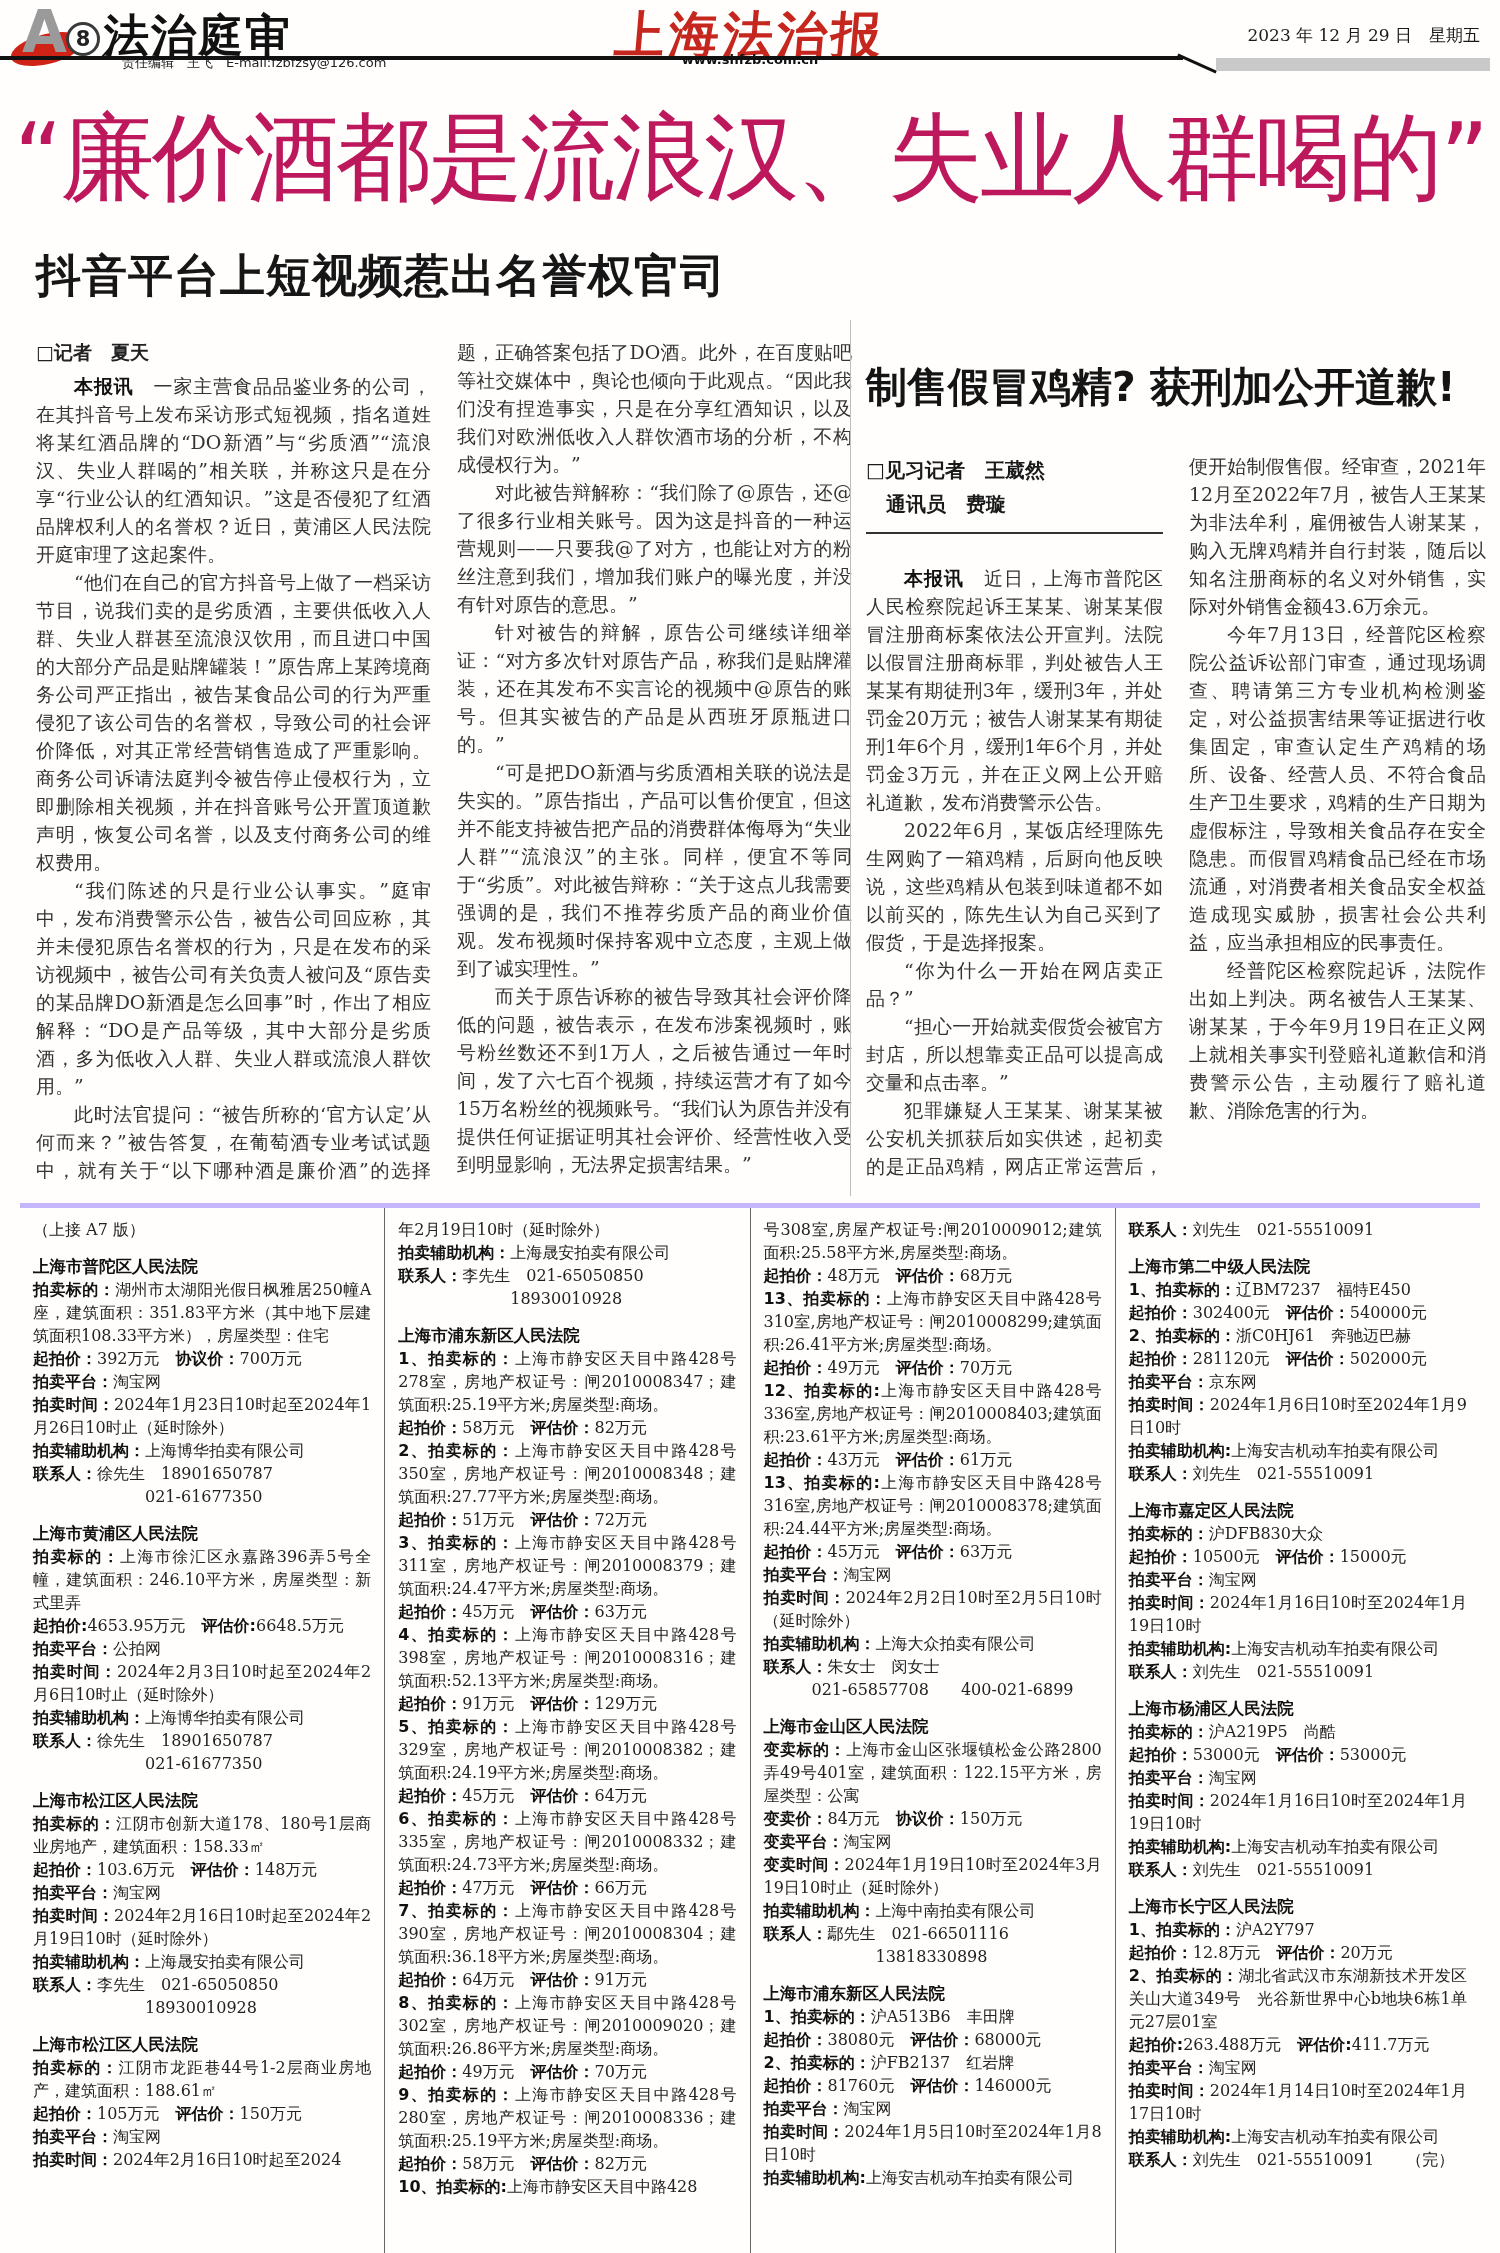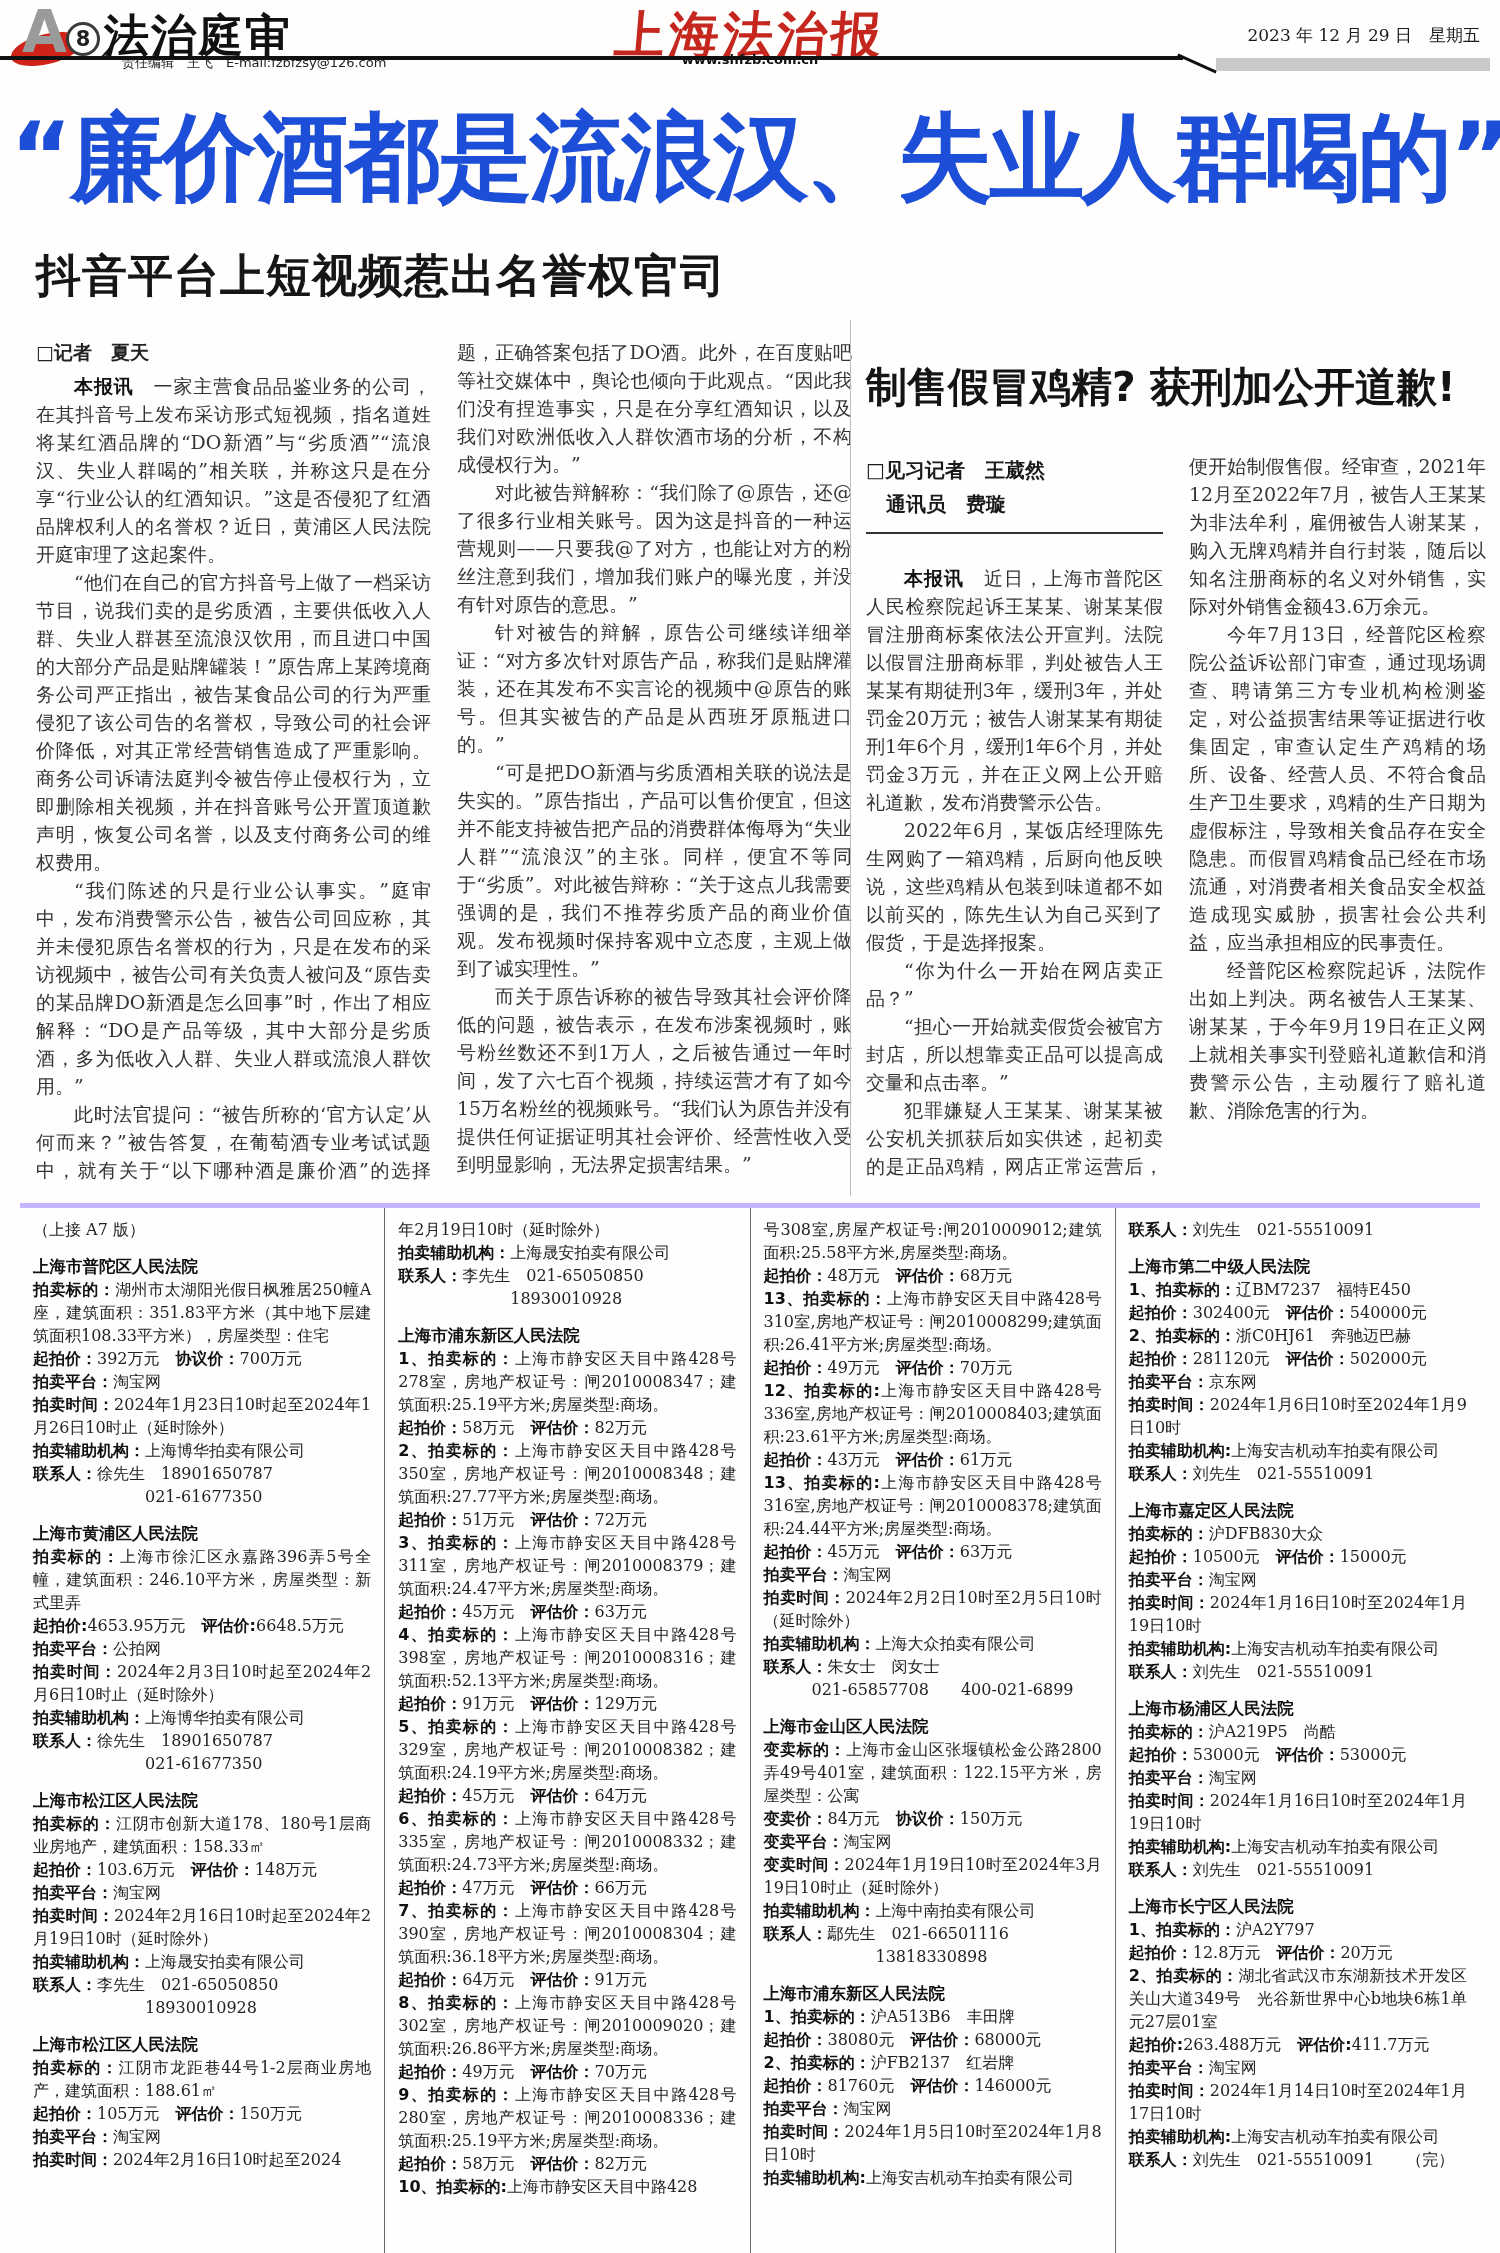--- a/index.html
+++ b/index.html
@@ -26,21 +26,21 @@
           transform:skewX(-5deg);font-family:"DejaVu Serif",serif;}
   .website{position:absolute;left:0;top:52px;width:1500px;text-align:center;font-size:13px;
           font-weight:700;color:#111;font-family:"DejaVu Sans",sans-serif;}
   .date{position:absolute;right:20px;top:24px;font-size:17px;color:#1a1a1a;}
   .rule-left{position:absolute;left:0;top:56px;width:1183px;height:4px;background:#111;}
   .rule-diag{position:absolute;left:1176px;top:62px;width:42px;height:3px;background:#111;
           transform:rotate(24deg);}
   .gray-bar{position:absolute;left:1216px;top:58px;width:274px;height:13px;background:#c9c9c9;}
   
   .headline{position:absolute;left:10px;top:82px;width:1480px;text-align:center;
-          font-family:"DejaVu Sans",sans-serif;font-size:95px;font-weight:700;color:#1d4ed8;
+          font-family:"DejaVu Sans",sans-serif;font-size:95px;font-weight:400;color:#be185d;
           letter-spacing:-3px;line-height:150px;white-space:nowrap;}
   .subtitle{position:absolute;left:36px;top:246px;font-family:"DejaVu Sans",sans-serif;
           font-size:45px;font-weight:700;color:#161616;letter-spacing:1px;}
   
   .main-body{position:absolute;left:36px;top:338px;width:816px;height:860px;
           column-count:2;column-gap:26px;column-fill:auto;overflow:hidden;
           font-size:19px;line-height:28px;text-align:justify;color:#333;}
   .para{margin:0;text-indent:2em;}
   .byline{margin:0 0 6px 0;font-family:"DejaVu Sans",sans-serif;font-weight:700;
           color:#222;text-indent:0;}

